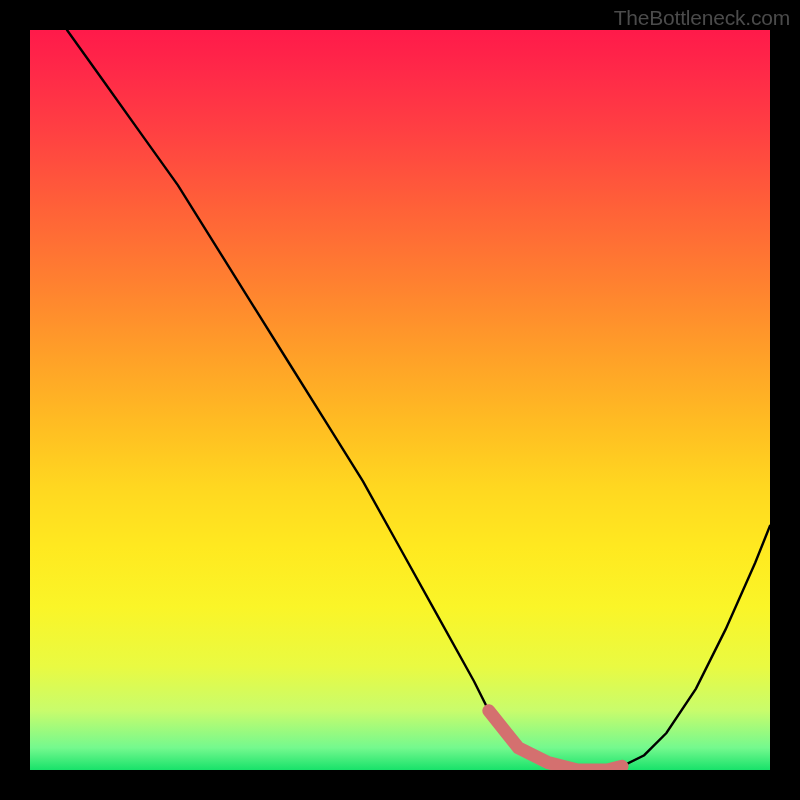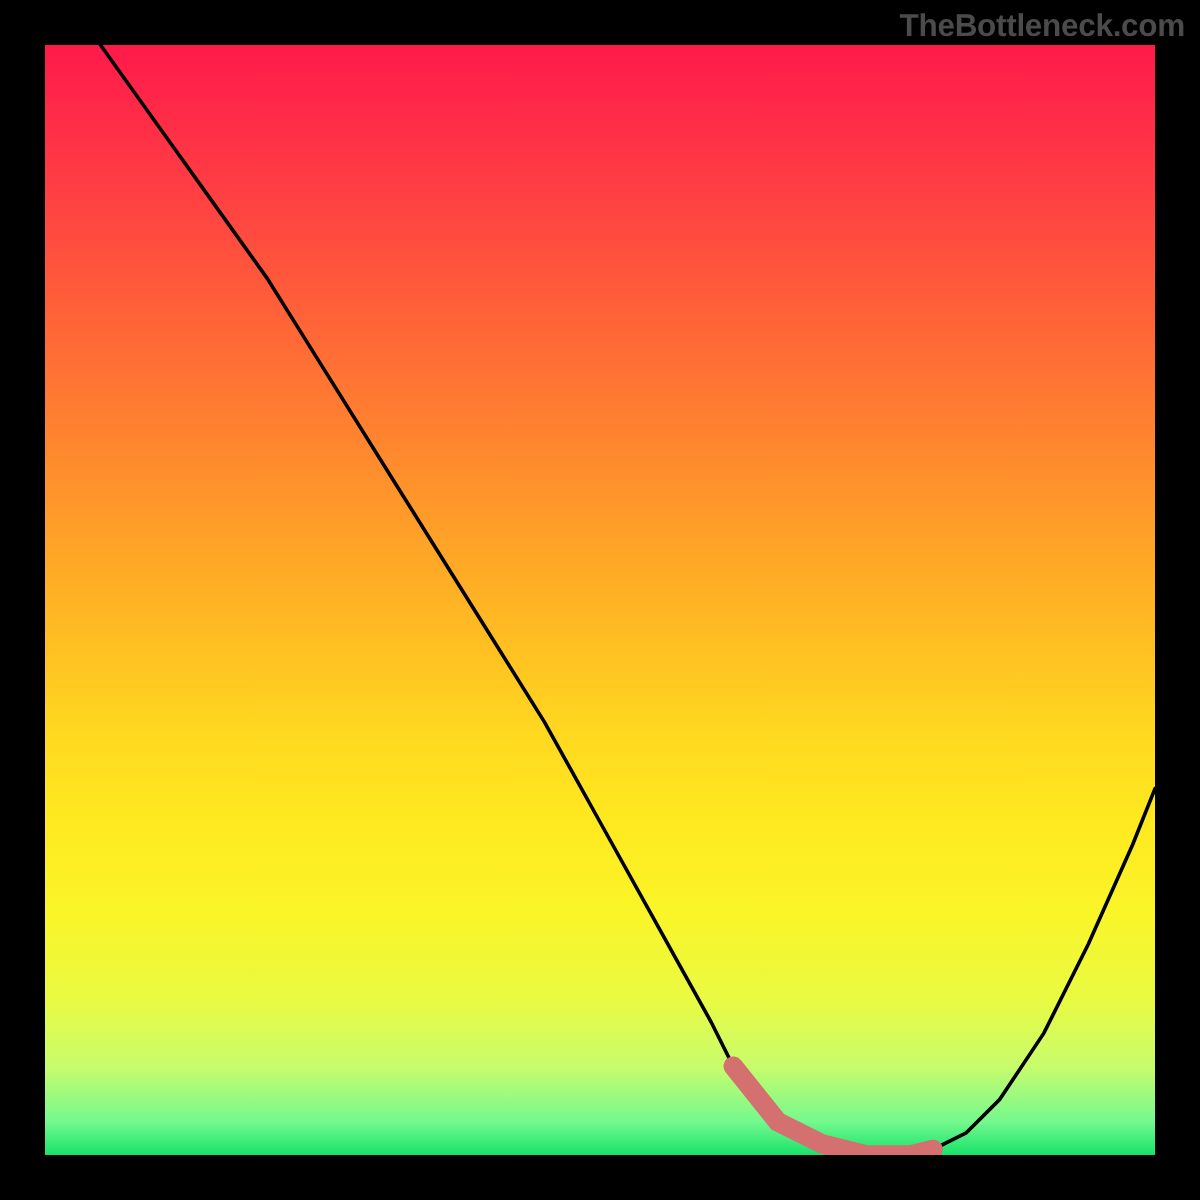--- a/index.html
+++ b/index.html
@@ -20,21 +20,21 @@
       #ffe920 70%,
       #faf528 78%,
       #e9fa42 86%,
       #c8fc6c 92%,
       #74f98e 97%,
       #18e26a 100%);
   }
   .curve-svg { position: absolute; inset: 0; width: 100%; height: 100%; }
   .credit {
     position: absolute; top: 6px; right: 10px;
-    color: #4b4b4b; font-size: 21px; font-weight: 700;
+    color: #4b4b4b; font-size: 21px; font-weight: 400;
     letter-spacing: -0.2px;
   }
 </style>
 </head>
 <body>
 <div class="frame">
 
   <div class="plot-area">
     <div class="gradient-bg"></div>
     <svg class="curve-svg" viewBox="0 0 740 740" preserveAspectRatio="none">

